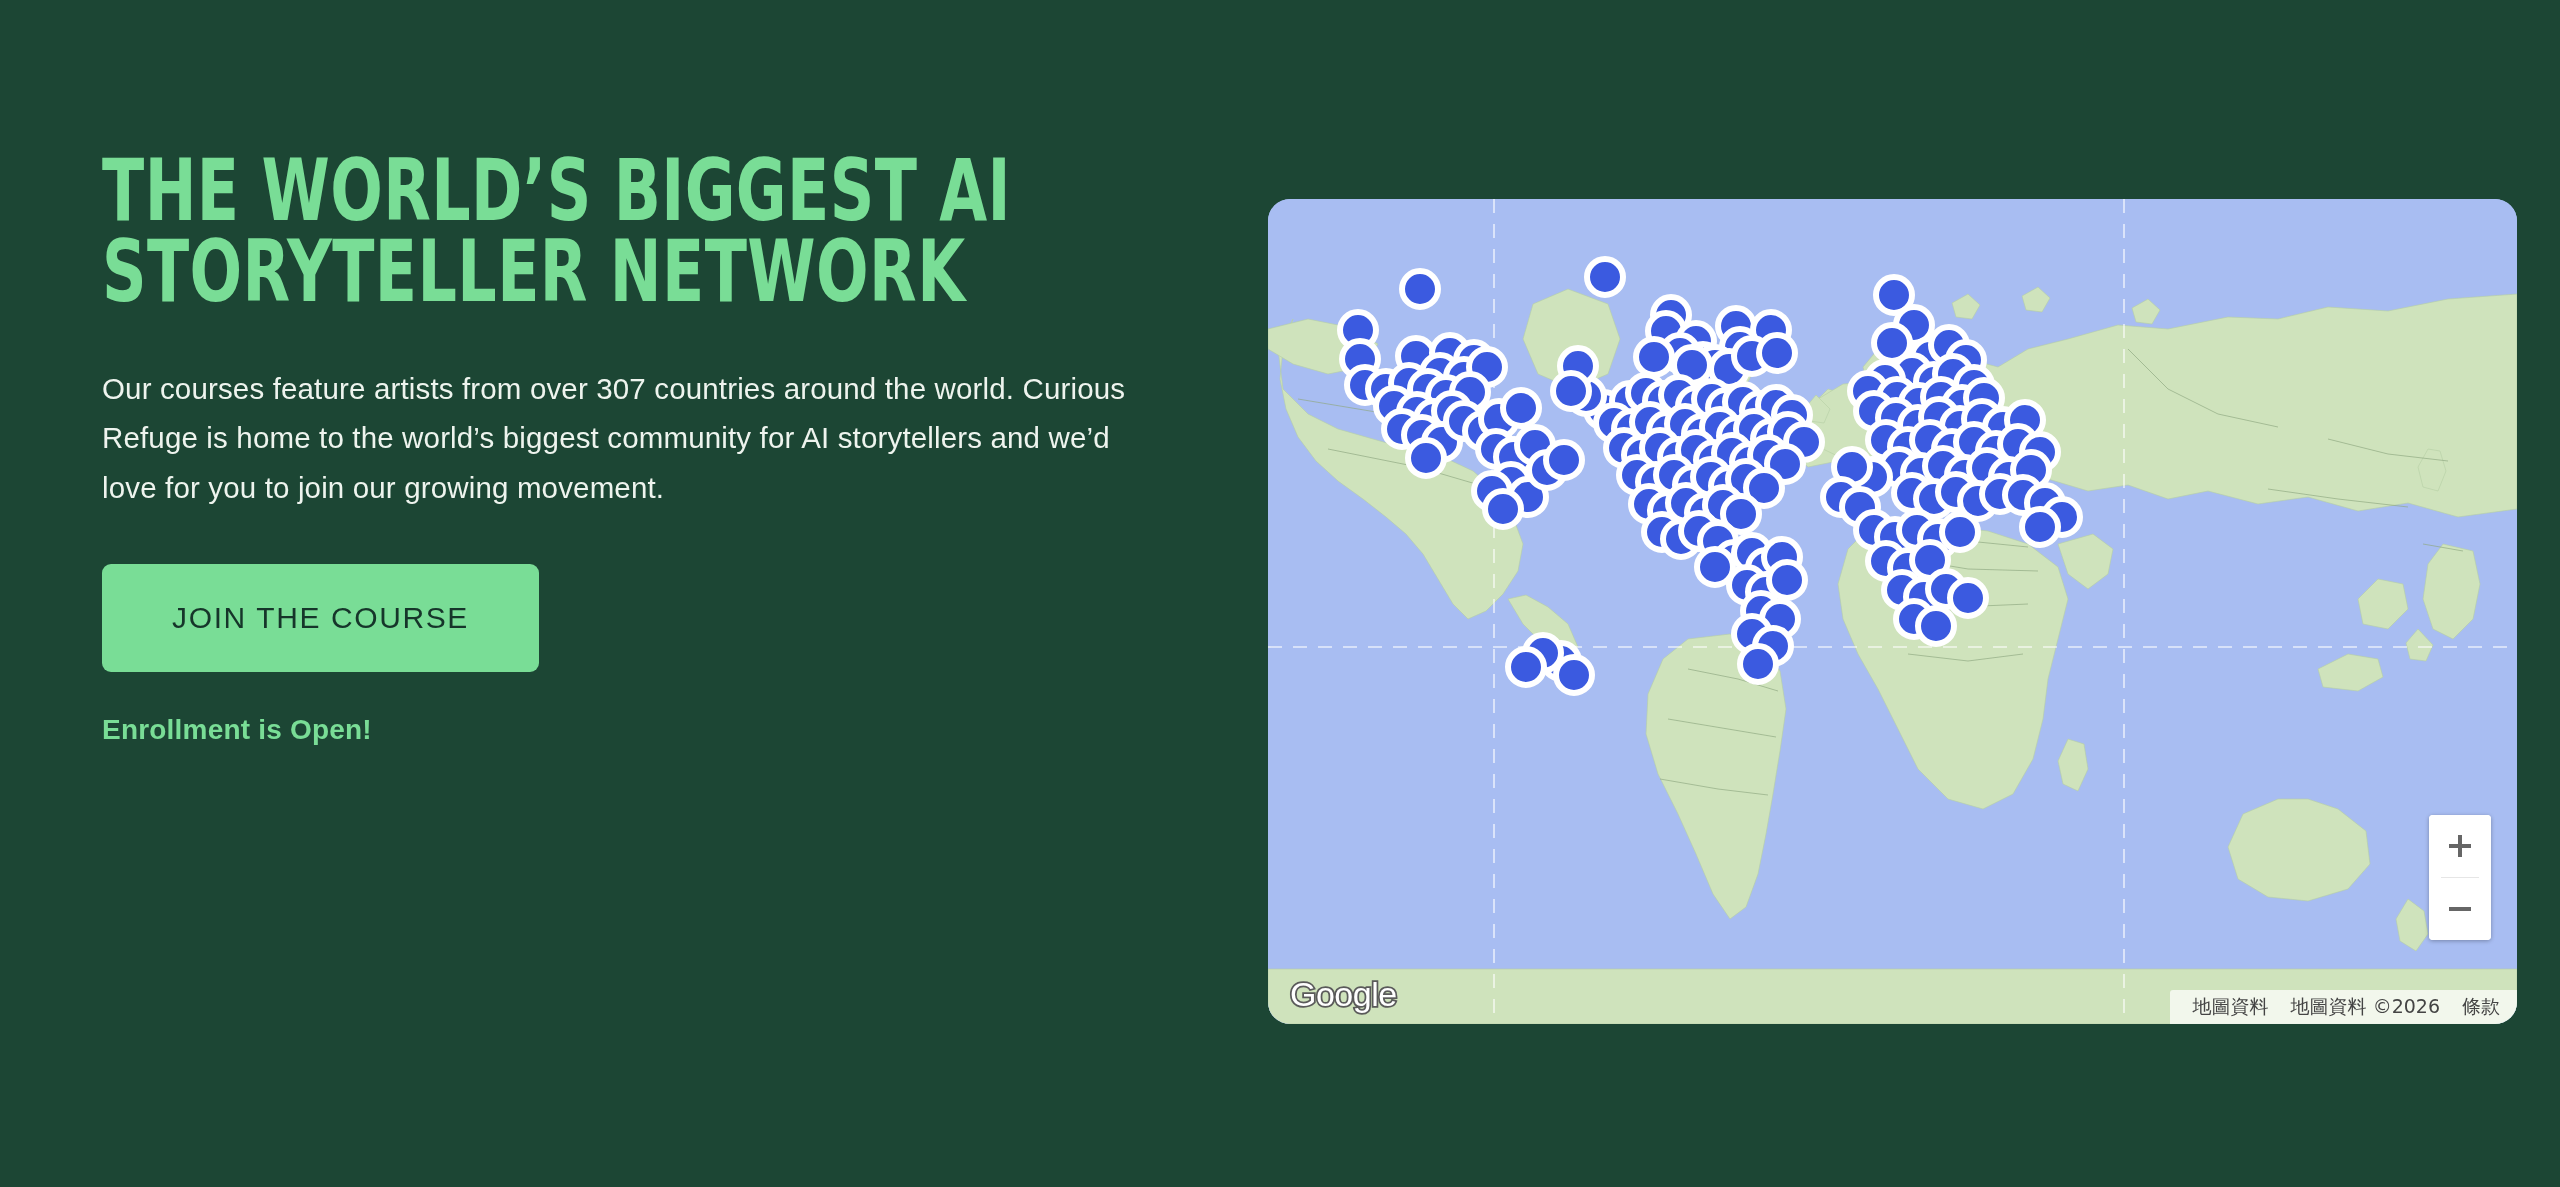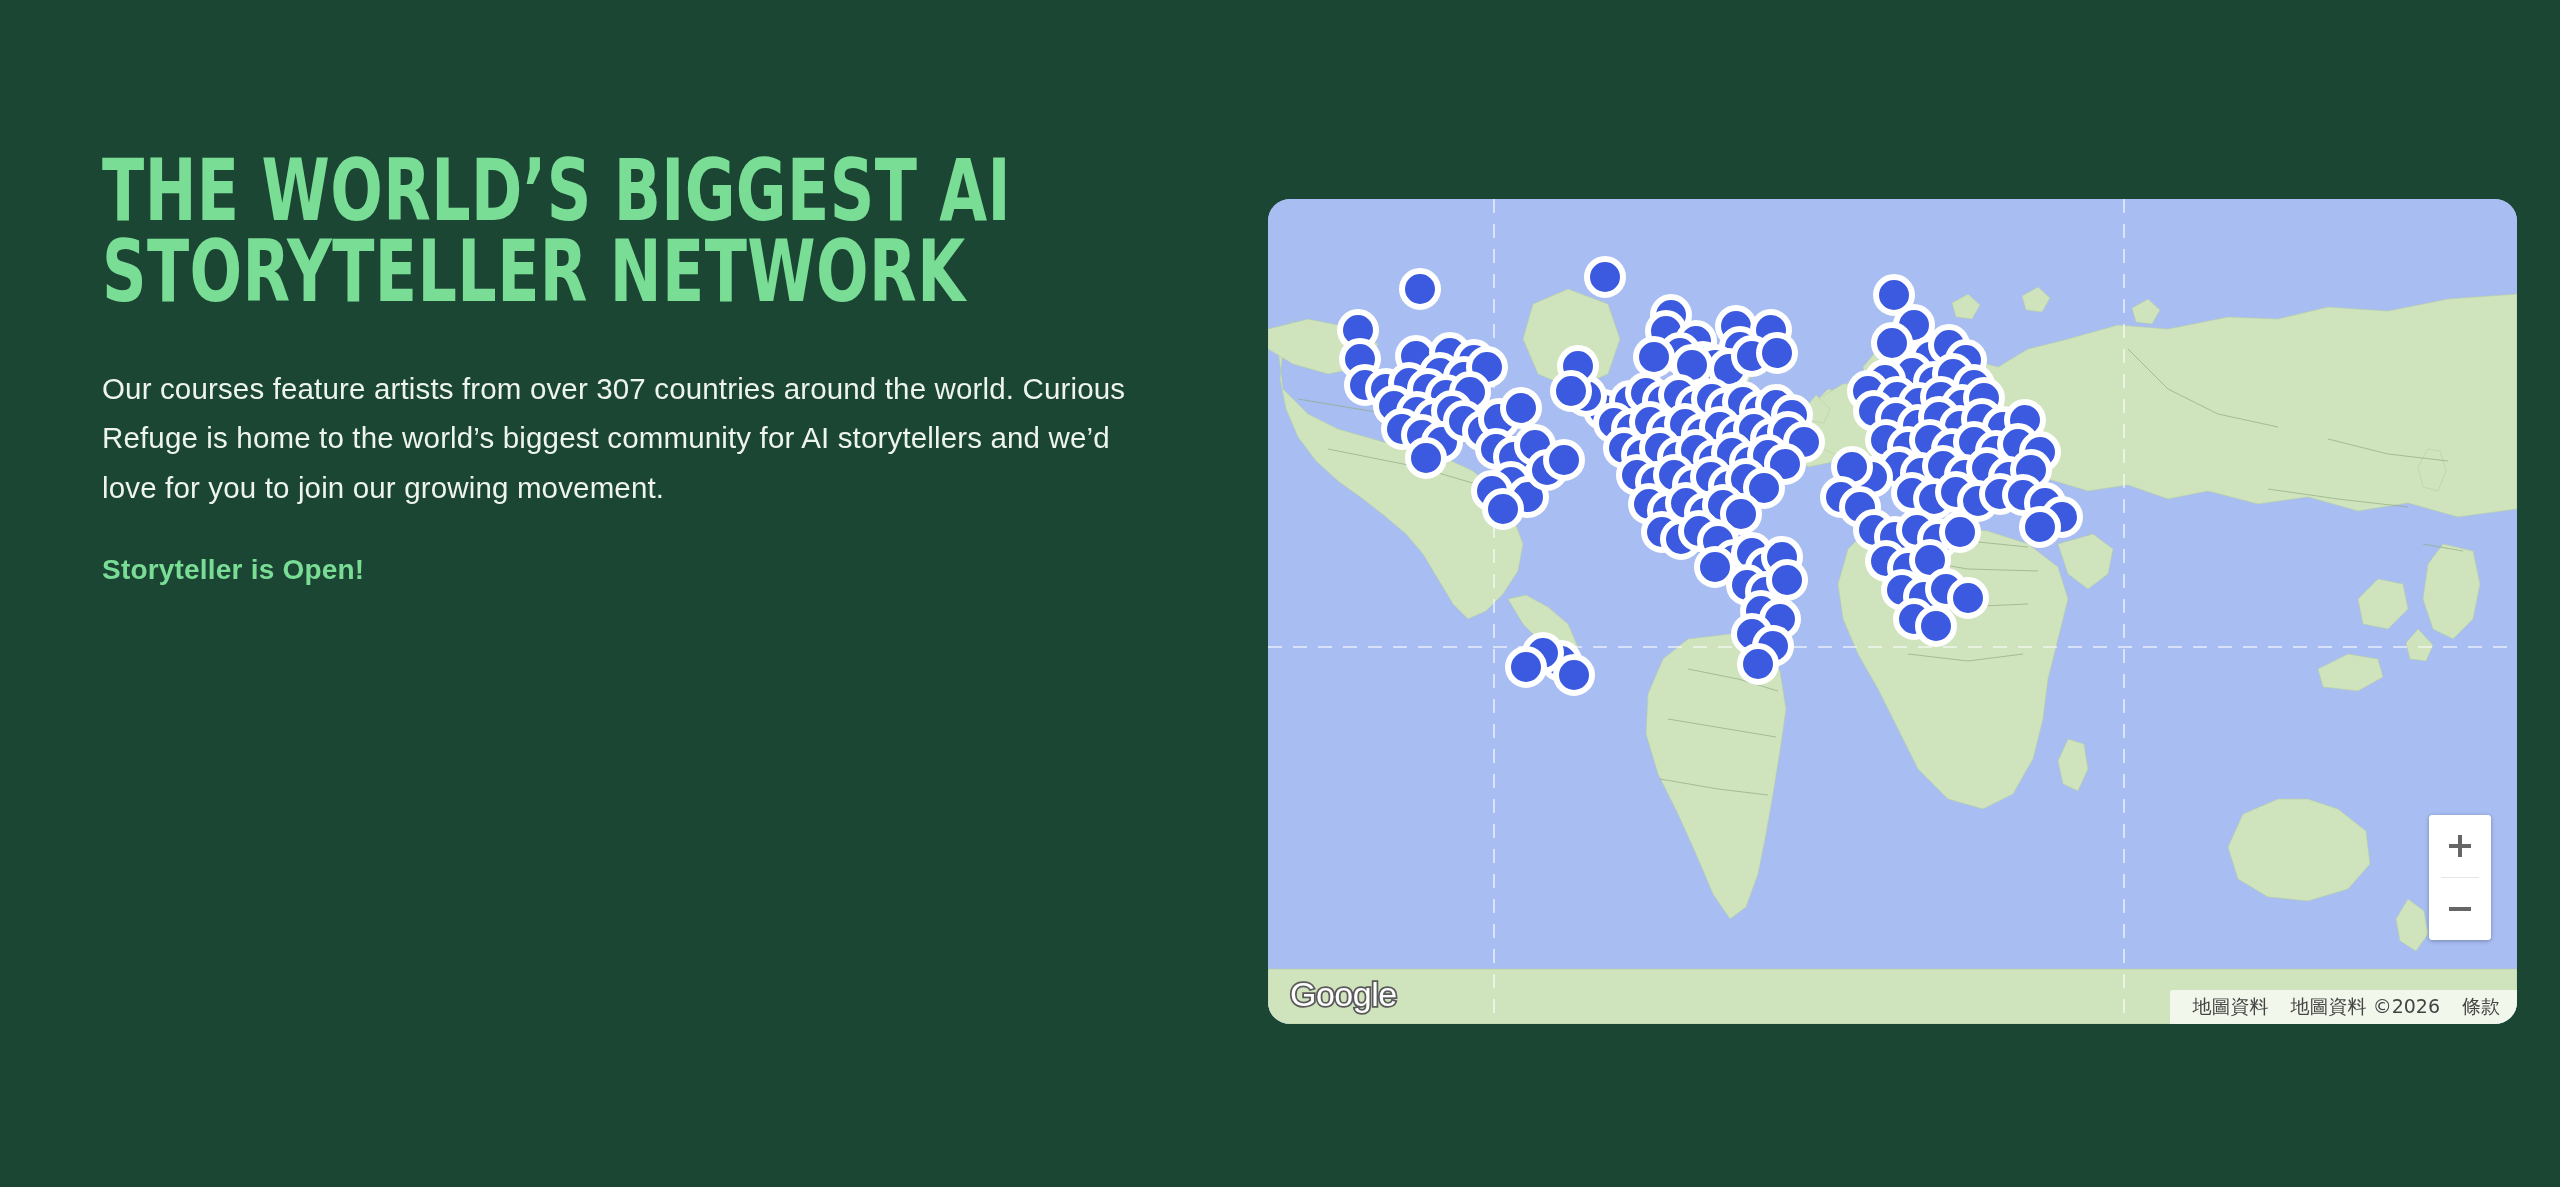--- a/index.html
+++ b/index.html
@@ -203,22 +203,23 @@
 
   <div class="left-col">
 
     <h1 class="headline">The World’s Biggest AI
 Storyteller Network</h1>
 
     <div class="body-copy">
       <p>Our courses feature artists from over 307 countries around the world. Curious Refuge is home to the world’s biggest community for AI storytellers and we’d love for you to join our growing movement.</p>
     </div>
 
-
-    <div class="enrollment-note">Storyteller is Open!</div>
+    <button class="cta-button">JOIN THE COURSE</button>
+
+    <div class="enrollment-note">Enrollment is Open!</div>
   </div>
 
   <div class="map-wrap">
 
     <div class="map-canvas">
       <svg class="map-svg" viewBox="0 0 1249 825" preserveAspectRatio="none">
         <rect x="0" y="0" width="1249" height="825" fill="#a8bdf2"></rect>
         <g fill="#cfe3bc" stroke="#b6cfa4" stroke-width="0.6">
 
           <path d="M0 770 L1249 770 L1249 825 L0 825 Z"></path>

